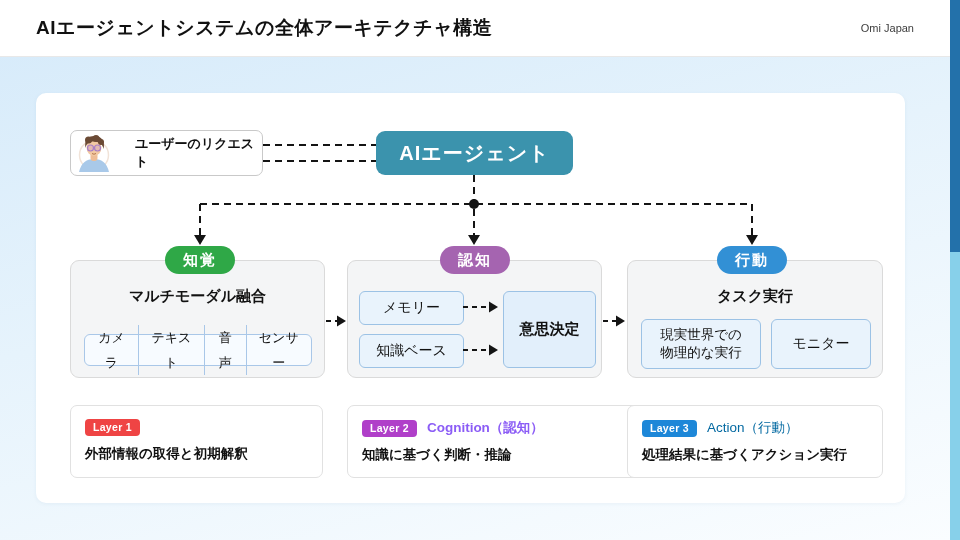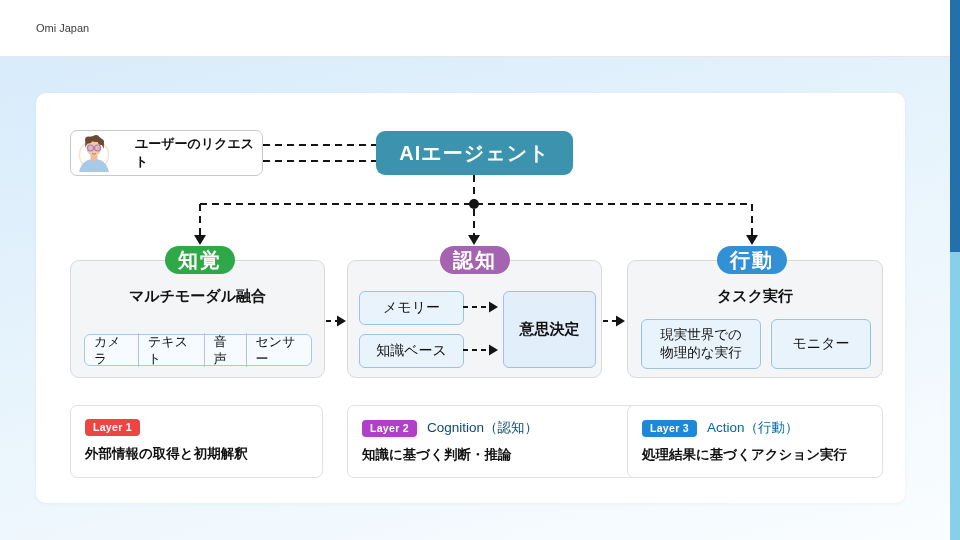--- a/index.html
+++ b/index.html
@@ -41,21 +41,21 @@
   .agent-box {
     left:340px; top:38px; width:197px; height:44px;
     background:#3b93ad; border-radius:9px;
     display:flex; align-items:center; justify-content:center;
     color:#fff; font-size:20px; font-weight:700; letter-spacing:1px;
   }
   
   .pill {
     top:153px; height:28px; width:70px; border-radius:999px; z-index:2;
     display:flex; align-items:center; justify-content:center;
-    color:#fff; font-size:20px; font-weight:700; letter-spacing:2px;
+    color:#fff; font-size:15px; font-weight:700; letter-spacing:2px;
   }
   .pill-perception { left:129px; background:#2fa847; }
   .pill-cognition  { left:404px; background:#a564b0; }
   .pill-action     { left:681px; background:#3290d5; }
   
   .stage {
     top:167px; height:118px;
     background:#f4f5f6; border:1px solid #dadada; border-radius:9px;
   }
   .stage-perception { left:34px;  width:255px; }
@@ -67,21 +67,21 @@
   .subbox {
     position:absolute; background:#e9f3fc; border:1px solid #9cc2e5; border-radius:6px;
     display:flex; align-items:center; justify-content:center;
     font-size:14px; color:#111; text-align:center;
   }
   .modality-strip {
     position:absolute; left:13px; top:73px; width:228px; height:32px;
     background:#f7fbff; border:1px solid #a9c7e8; border-radius:6px;
     display:flex; align-items:center; justify-content:center;
   }
-  .modality { font-size:13px; color:#111; padding:0 9px; line-height:17px; }
+  .modality { font-size:13px; color:#111; padding:0 9px; line-height:25px;text-align:center; }
   .modality + .modality { border-left:1px solid #a9c7e8; }
   .memory-box    { left:11px;  top:30px; width:105px; height:34px; }
   .kb-box        { left:11px;  top:73px; width:105px; height:34px; }
   .decision-box  { left:155px; top:30px; width:93px;  height:77px; font-weight:700; font-size:15px; background:#e2effb; }
   .exec-box      { left:13px;  top:58px; width:120px; height:50px; font-size:13.5px; white-space:pre-line; line-height:18px; }
   .monitor-box   { left:143px; top:58px; width:100px; height:50px; }
   
   .layer-card {
     top:312px; height:73px; background:#fff;
     border:1px solid #e1e1e1; border-radius:7px; padding:13px 14px 0 14px;
@@ -92,30 +92,31 @@
   .layer-row { display:flex; align-items:center; gap:10px; }
   .layer-badge {
     color:#fff; font-size:10.5px; font-weight:700;
     padding:2px 8px 3px; border-radius:4px; letter-spacing:.3px;
   }
   .c1 .layer-badge { background:#ef4444; }
   .c2 .layer-badge { background:#b03fc9; }
   .c3 .layer-badge { background:#1d87d8; }
   .layer-name { font-size:13.5px; }
   .c1 .layer-name { color:#2f9e44; }
-  .c2 .layer-name { color:#0c4a6e; }
+  .c2 .layer-name { color:#8b5cf6;font-weight:bold; }
   .c3 .layer-name { color:#0369a1; }
   .layer-desc { margin-top:9px; font-size:13.5px; font-weight:700; color:#111; }
   
   .wires { position:absolute; left:0; top:0; width:869px; height:410px; pointer-events:none; z-index:1; }
 </style>
 </head>
 <body>
 
 <div class="header">
+  <h1>AIエージェントシステムの全体アーキテクチャ構造</h1>
   <span class="brand">Omi Japan</span>
 </div>
 
 <div class="bar-top"></div>
 <div class="bar-bottom"></div>
 
 <div class="card">
 
   <svg class="wires" viewBox="0 0 869 410">
     <g stroke="#141414" stroke-width="2" fill="none" stroke-dasharray="7 5">

